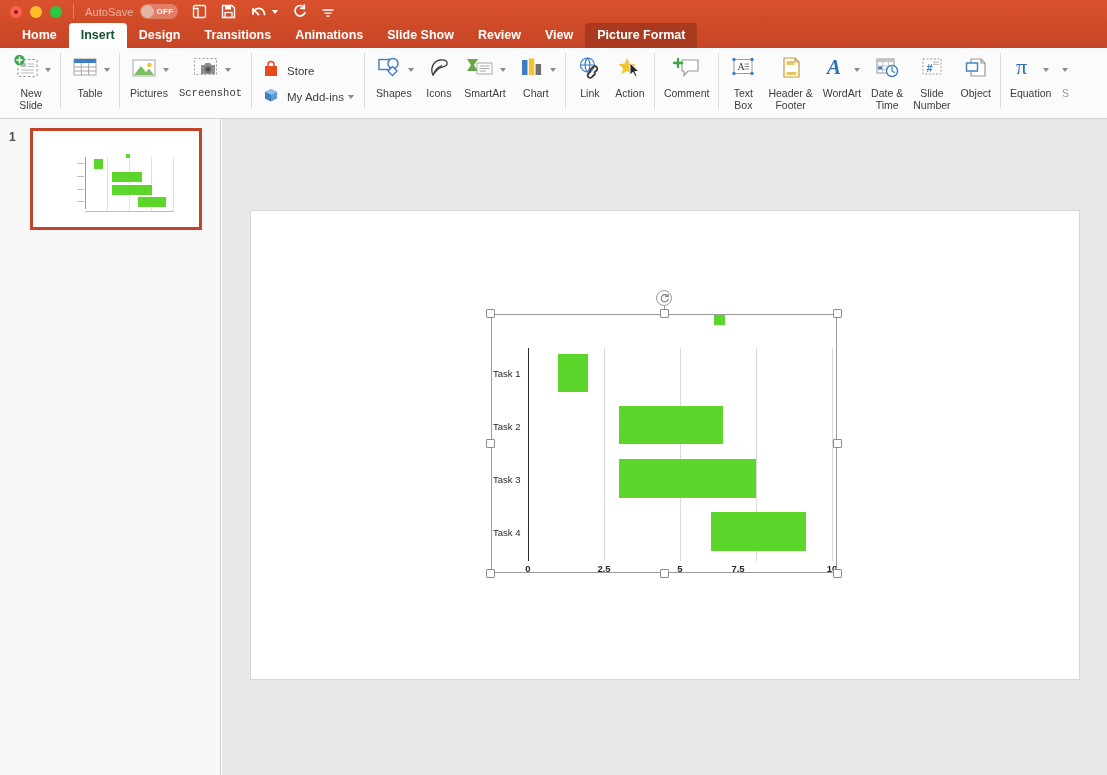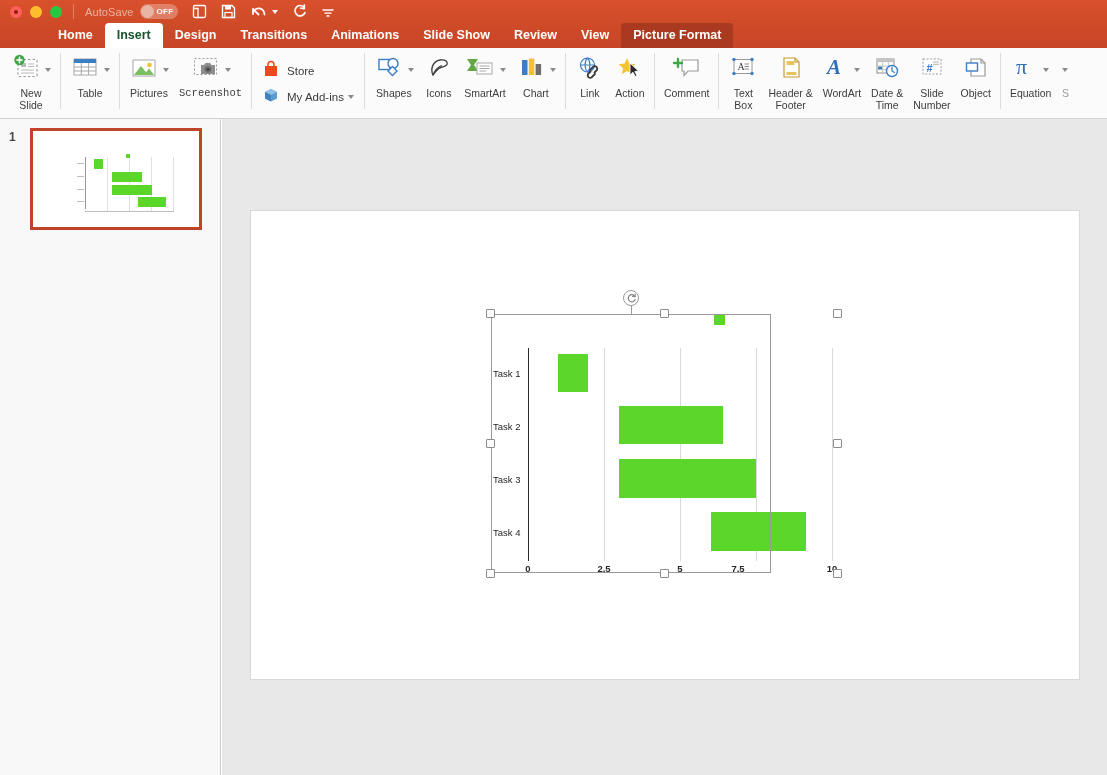--- a/index.html
+++ b/index.html
@@ -45,21 +45,21 @@
   }
   #title-text {
     position: absolute; left: 0; right: 0; text-align: center;
     color: #ffffff; font-size: 13px; font-weight: 400; pointer-events:none;
   }
 
   
   #tabsrow {
     position: absolute; left: 0; top: 23px; width: 1107px; height: 25px;
     background: linear-gradient(180deg,#cf4b28 0%,#c74527 100%);
-    display: flex; align-items: flex-end; padding-left: 36px;
+    display: flex; align-items: flex-end;
   }
   .tab {
     font-size: 12.5px; font-weight: bold; color: #ffffff;
     padding: 0 12px; height: 25px; line-height: 25px; white-space: nowrap;
   }
   .tab.active { background: #ffffff; color: #14532d; border-radius: 4px 4px 0 0; }
   .tab.contextual { background: #a93a20; color: #ffffff; border-radius: 4px 4px 0 0; text-align: right; }
 
   
   #ribbon {
@@ -104,21 +104,21 @@
     position: absolute; left: 222px; top: 119px; width: 885px; height: 656px;
     background: #e8e8e8;
   }
   #slide {
     position: absolute; left: 29px; top: 92px; width: 828px; height: 468px;
     background: #ffffff; box-shadow: 0 0 0 1px #d8d8d8;
   }
 
   
   #chart-object {
-    position: absolute; left: 491px; top: 314px; width: 280px; height: 259px; text-align: center;
+    position: absolute; left: 491px; top: 314px; width: 346px; height: 259px; text-align: center;
   }
   #sel-box {
     position: absolute; left: 0; top: 0; right: 0; bottom: 0;
     border: 1px solid #9a9a9a;
   }
   .handle {
     position: absolute; width: 9px; height: 9px; background: #ffffff;
     border: 1px solid #8c8c8c; border-radius: 1px;
   }
   #rot-handle {

